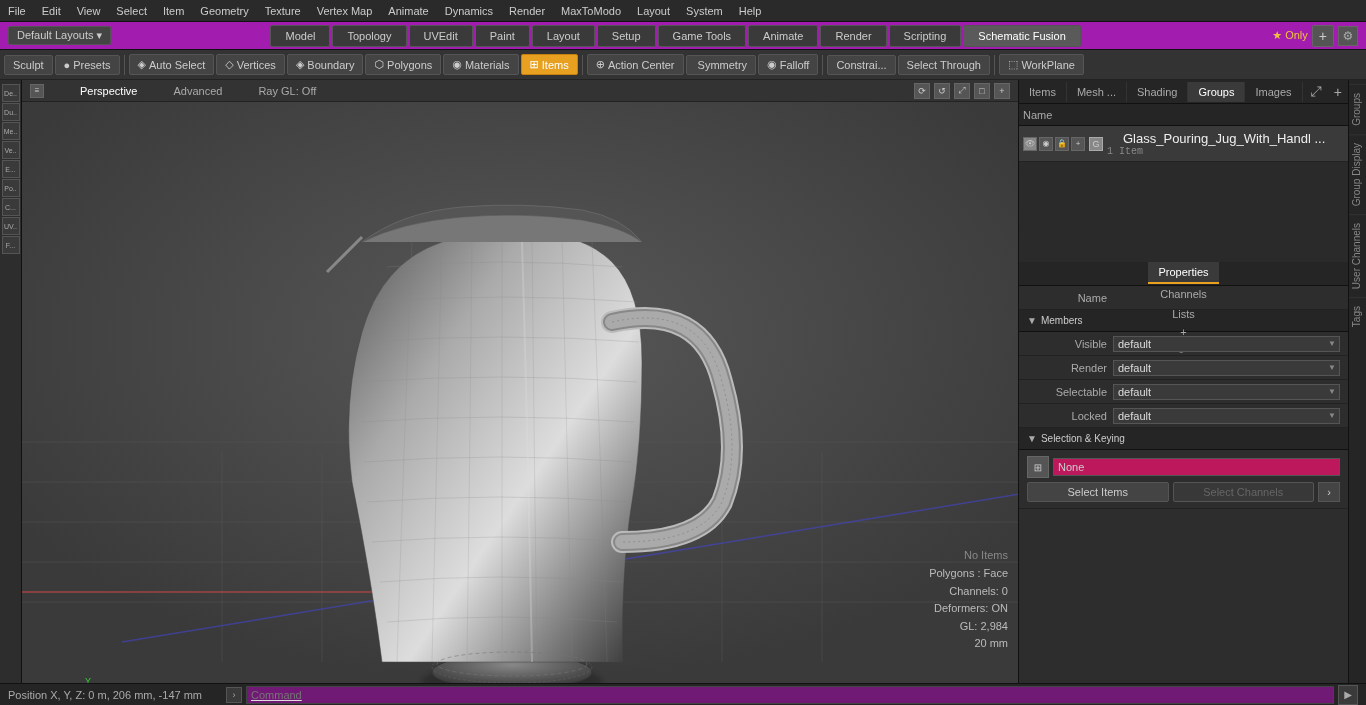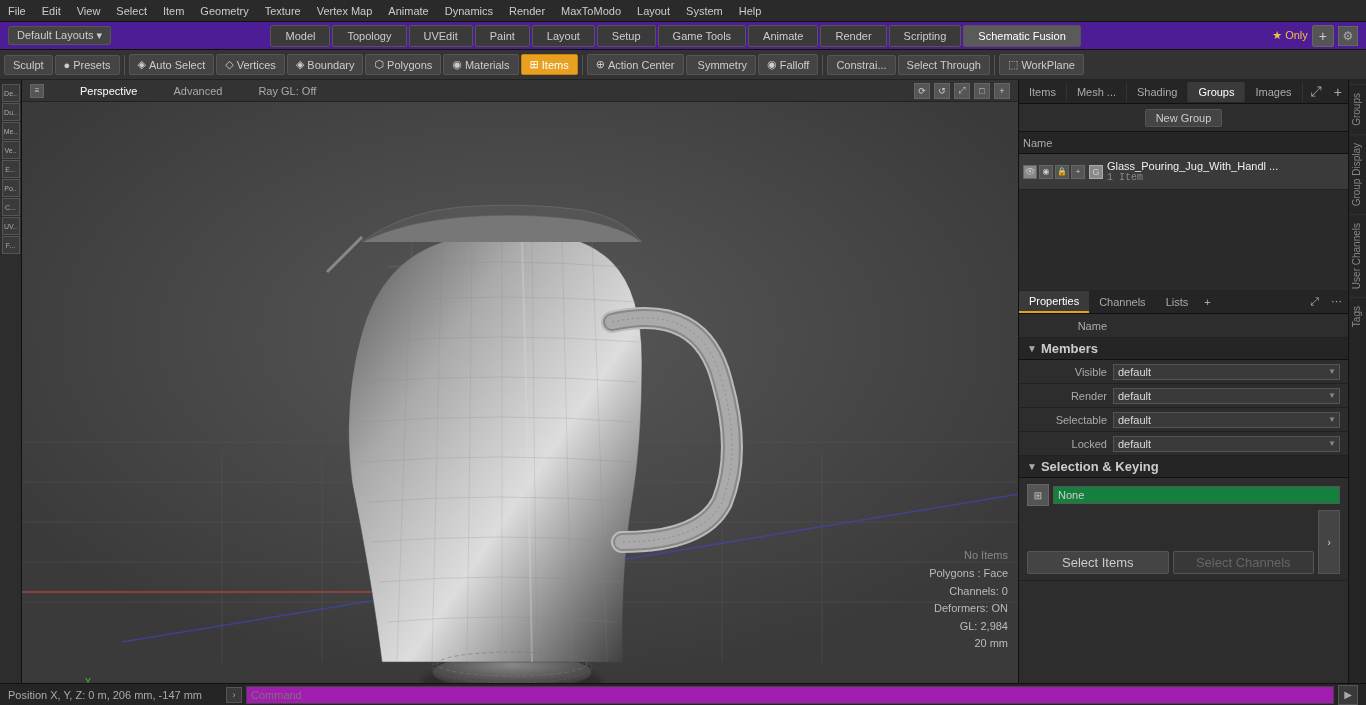--- a/index.html
+++ b/index.html
@@ -3,21 +3,21 @@
   <meta charset="utf-8">
   <style>
     * { margin: 0; padding: 0; box-sizing: border-box; }
     body { width: 1366px; height: 705px; background: #3a3a3a; font-family: Arial, sans-serif; font-size: 11px; color: #ccc; overflow: hidden; }
 
     
     #menu-bar { display: flex; align-items: center; height: 22px; background: #2a2a2a; border-bottom: 1px solid #111; }
     .menu-item { padding: 2px 8px; cursor: pointer; color: #ccc; font-size: 11px; }
 
     
-    #layout-bar { display: flex; align-items: center; height: 28px; background: #4c1d95; border-bottom: 1px solid #111; }
+    #layout-bar { display: flex; align-items: center; height: 28px; background: #a21caf; border-bottom: 1px solid #111; }
     .layout-left { display: flex; align-items: center; padding: 0 8px; }
     .layout-dropdown { display: flex; align-items: center; background: #444; border: 1px solid #555; padding: 2px 8px; cursor: pointer; color: #ccc; font-size: 11px; border-radius: 2px; }
     .layout-tabs { display: flex; align-items: center; flex: 1; justify-content: center; gap: 2px; }
     .layout-tab { padding: 4px 14px; background: #3a3a3a; border: 1px solid #555; color: #ccc; font-size: 11px; cursor: pointer; border-radius: 2px; }
     .layout-tab.active { background: #5a5a5a; color: #fff; }
     .layout-right { display: flex; align-items: center; padding: 0 8px; gap: 4px; }
     .star-badge { color: #f0c040; font-size: 11px; margin-left: 32px; }
     .add-btn { background: #555; border: 1px solid #666; color: #ccc; padding: 2px 6px; cursor: pointer; border-radius: 2px; font-size: 14px; }
 
     
@@ -59,55 +59,55 @@
 
     
     #rp-list-header { display: flex; align-items: center; height: 22px; background: #252525; border-bottom: 1px solid #111; padding: 0 4px; }
     .rp-col-name { flex: 1; font-size: 11px; color: #aaa; }
 
     
     .rp-group-item { display: flex; align-items: center; height: 36px; background: #3a3a3a; border-bottom: 1px solid #222; padding: 0 4px; cursor: pointer; }
     .rp-item-icons { display: flex; align-items: center; gap: 2px; margin-right: 4px; }
     .rp-icon { width: 14px; height: 14px; background: #555; border: 1px solid #666; display: flex; align-items: center; justify-content: center; font-size: 8px; cursor: pointer; }
     .rp-icon.active { background: #888; }
-    .rp-item-name { font-size: 11px; color: #eee; flex: 1; }
+    .rp-item-name { font-size: 13px; color: #eee; flex: 1; margin-left: 16px; }
     .rp-item-sub { font-size: 10px; color: #888; font-family: Liberation Mono, monospace; }
     .rp-item-text { display: flex; flex-direction: column; }
 
     
     #rp-props { flex: 1; overflow-y: auto; }
-    #rp-props-tabs { display: flex; align-items: center; height: 24px; background: #252525; border-bottom: 1px solid #111; }
+    #rp-props-tabs { display: flex; align-items: center; height: 24px; background: #252525; border-bottom: 1px solid #111; flex-direction: column; }
     .rp-props-tab { padding: 4px 10px; font-size: 11px; color: #aaa; cursor: pointer; }
     .rp-props-tab.active { color: #fff; background: #3a3a3a; border-bottom: 2px solid #e8a020; }
     .rp-props-tab-add { padding: 2px 6px; color: #aaa; cursor: pointer; }
 
     
     .prop-row { display: flex; align-items: center; height: 24px; padding: 0 8px; border-bottom: 1px solid #222; }
     .prop-label { width: 80px; font-size: 11px; color: #aaa; text-align: right; margin-right: 6px; }
     .prop-input { flex: 1; background: #3a3a3a; border: 1px solid #555; color: #ddd; font-size: 11px; padding: 2px 4px; }
 
     
     .section-header { display: flex; align-items: center; height: 22px; background: #252525; padding: 0 8px; border-bottom: 1px solid #111; cursor: pointer; }
     .section-arrow { color: #aaa; margin-right: 4px; font-size: 10px; }
-    .section-title { font-size: 13px; color: #ccc; font-weight: bold; }
+    .section-title { font-size: 10px; color: #ccc; font-weight: normal; }
 
     
     .dropdown-row { display: flex; align-items: center; height: 24px; padding: 0 8px; border-bottom: 1px solid #222; }
     .dropdown-label { width: 80px; font-size: 11px; color: #aaa; text-align: right; margin-right: 6px; }
     .dropdown-select { flex: 1; background: #3a3a3a; border: 1px solid #555; color: #ddd; font-size: 11px; padding: 1px 4px; appearance: none; cursor: pointer; }
     .dropdown-wrap { flex: 1; display: flex; align-items: center; position: relative; }
     .dropdown-wrap::after { content: '▼'; position: absolute; right: 4px; font-size: 8px; color: #888; pointer-events: none; }
 
     
     .selection-keying { padding: 6px 8px; border-bottom: 1px solid #222; }
     .sk-none-row { display: flex; align-items: center; gap: 4px; margin-bottom: 4px; }
     .sk-grid-icon { width: 22px; height: 22px; background: #555; border: 1px solid #666; display: flex; align-items: center; justify-content: center; font-size: 10px; }
-    .sk-none-label { background: #15803d; border: 1px solid #555; flex: 1; padding: 2px 4px; font-size: 11px; color: #ccc; }
+    .sk-none-label { background: #be185d; border: 1px solid #555; flex: 1; padding: 2px 4px; font-size: 11px; color: #ccc; }
     .sk-btn-row { display: flex; gap: 4px; }
-    .sk-btn { flex: 1; background: #444; border: 1px solid #555; color: #ccc; font-size: 13px; padding: 3px 6px; cursor: pointer; text-align: center; border-radius: 2px; margin-top: 41px; }
+    .sk-btn { flex: 1; background: #444; border: 1px solid #555; color: #ccc; font-size: 11px; padding: 3px 6px; cursor: pointer; text-align: center; border-radius: 2px; }
     .sk-btn.disabled { color: #666; background: #383838; cursor: default; }
     .sk-arrow-btn { width: 22px; background: #444; border: 1px solid #555; color: #ccc; display: flex; align-items: center; justify-content: center; cursor: pointer; }
 
     
     #right-edge-tabs { width: 18px; background: #252525; border-left: 1px solid #111; display: flex; flex-direction: column; align-items: center; padding-top: 4px; }
     .edge-tab { writing-mode: vertical-rl; transform: rotate(180deg); padding: 8px 2px; font-size: 10px; color: #888; cursor: pointer; border-bottom: 1px solid #333; width: 100%; text-align: center; }
 
     
     #command-bar { height: 22px; background: #252525; border-top: 1px solid #111; display: flex; align-items: center; padding: 0 8px; gap: 4px; }
 
@@ -369,23 +369,20 @@
       <div class="rp-tab">Items</div>
       <div class="rp-tab">Mesh ...</div>
       <div class="rp-tab">Shading</div>
       <div class="rp-tab active">Groups</div>
       <div class="rp-tab">Images</div>
       <div class="rp-tab-spacer"></div>
       <div class="rp-tab-btn">⤢</div>
       <div class="rp-tab-btn">+</div>
     </div>
 
-    <div id="rp-new-group">
-      <button class="new-group-btn">New Group</button>
-    </div>
 
     <div id="rp-list-header">
       <span class="rp-col-name">Name</span>
     </div>
 
     <div class="rp-group-item">
       <div class="rp-item-icons">
         <div class="rp-icon active">👁</div>
         <div class="rp-icon">◉</div>
         <div class="rp-icon">🔒</div>
@@ -481,16 +478,16 @@
     <div class="edge-tab">Group Display</div>
     <div class="edge-tab">User Channels</div>
     <div class="edge-tab">Tags</div>
   </div>
 </div>
 
 <div id="command-bar">
   <span style="color:#aaa;font-size:11px;flex:0 0 auto;margin-right:20px;">Position X, Y, Z:  0 m, 206 mm, -147 mm</span>
   <div style="display:flex;align-items:center;flex:1;gap:4px;">
     <div style="width:16px;height:16px;background:#3a3a3a;border:1px solid #555;display:flex;align-items:center;justify-content:center;cursor:pointer;font-size:9px;color:#aaa;">›</div>
-    <input class="prop-input" type="text" style="flex: 1 1 0%; background: #a21caf; border: 1px solid rgb(68, 68, 68);" placeholder="Command">
+    <input class="prop-input" type="text" style="flex: 1 1 0%; background: #701a75; border: 1px solid rgb(68, 68, 68); text-decoration: underline;" placeholder="Command">
     <div style="width:20px;height:20px;background:#3a3a3a;border:1px solid #555;display:flex;align-items:center;justify-content:center;cursor:pointer;font-size:10px;color:#aaa;">▶</div>
   </div>
 </div>
 
 </body></html>

